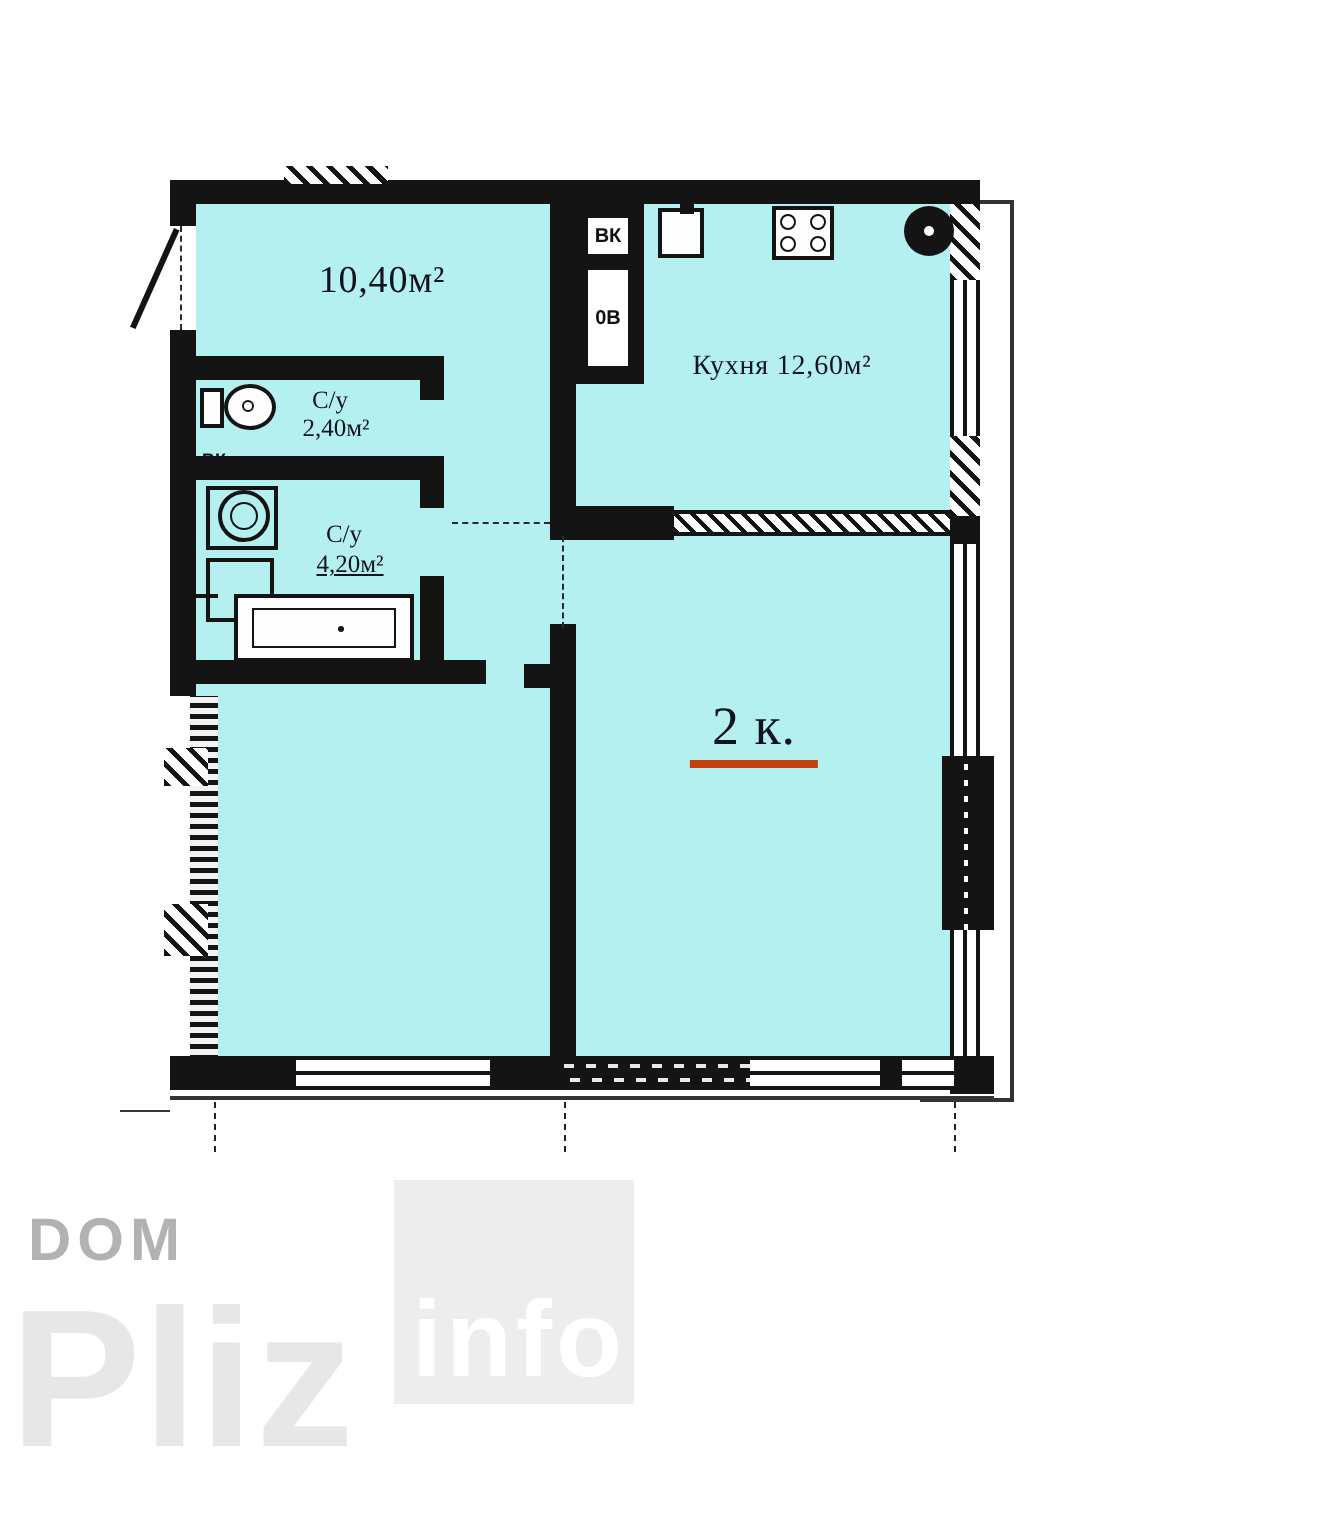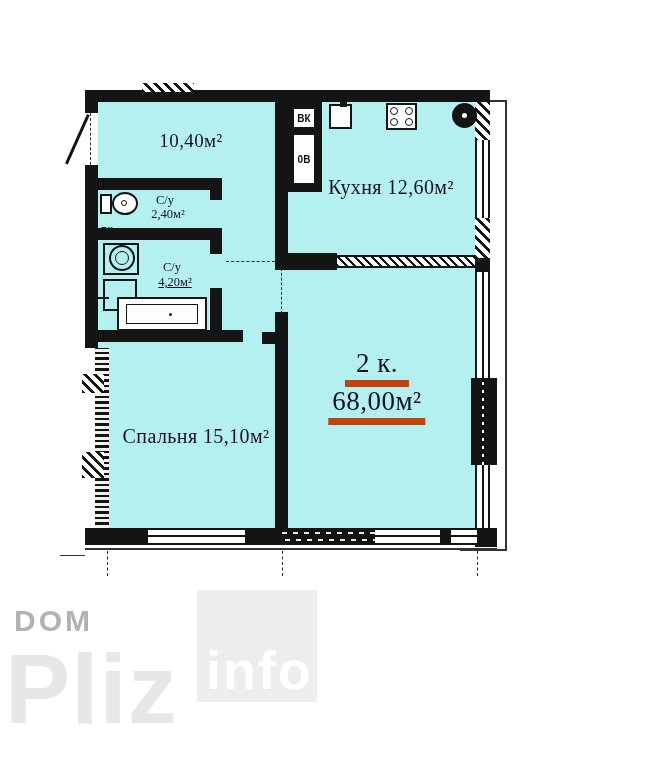--- a/index.html
+++ b/index.html
@@ -27,23 +27,23 @@
         background-image:repeating-linear-gradient(90deg,#e8e8e8 0 5px,rgba(0,0,0,0) 5px 11px),
                          repeating-linear-gradient(90deg,#e8e8e8 0 5px,rgba(0,0,0,0) 5px 11px);
         background-size:100% 2px,100% 2px;background-position:0 4px,3px 11px;background-repeat:no-repeat;}
   .darkblock{background-color:var(--wall);
         background-image:repeating-linear-gradient(0deg,#ffffff 0 3px,rgba(0,0,0,0) 3px 8px);
         background-size:2px 100%;background-position:11px 0;background-repeat:no-repeat;}
   .hatchband{border-top:2px solid var(--wall);border-bottom:2px solid var(--wall);
         background:repeating-linear-gradient(45deg,var(--wall) 0 2px,#ffffff 2px 6px);}
   .lbl{position:absolute;color:#13131f;white-space:nowrap;line-height:1;transform:translateX(-50%);}
   .lbl-sm{font-size:12.5px;}
-  .lbl-md{font-size:20px;letter-spacing:.4px;}
+  .lbl-md{font-size:14px;letter-spacing:.4px;}
   .lbl-big{font-size:27px;letter-spacing:.5px;}
-  .underlined{border-bottom:7px solid #c2410c;padding:0 11px 2px 11px;}
+  .underlined{border-bottom:4px solid #c2410c;padding:0 11px 2px 11px;}
   .dashV{border-left:1.5px dashed #2a2a2a;}
   .dashH{border-top:1.5px dashed #2a2a2a;}
   .tick{border-left:1px dashed #222;}
   .thin{background:#333;}
   .fixture{position:absolute;box-sizing:border-box;border:2px solid var(--wall);background:#fdfdfd;}
   .burner{position:absolute;width:8px;height:8px;border:1.5px solid var(--wall);border-radius:50%;box-sizing:border-box;background:#fff;}
   .sans{font-family:"Liberation Sans","DejaVu Sans",sans-serif;}
   .shaftbox{position:absolute;box-sizing:border-box;border:2px solid var(--wall);background:#fff;
             display:flex;align-items:center;justify-content:center;
             font-family:"Liberation Sans","DejaVu Sans",sans-serif;font-weight:bold;font-size:10px;color:#111;}
@@ -158,23 +158,19 @@
   <div class="lbl lbl-md" style="left:191px;top:131px;font-size:19px;">10,40м²</div>
 
   <div class="lbl lbl-sm" style="left:165px;top:194px;">С/у</div>
   <div class="lbl lbl-sm" style="left:168px;top:208px;">2,40м²</div>
 
   <div class="lbl lbl-sm" style="left:172px;top:261px;">С/у</div>
   <div class="lbl lbl-sm" style="left:175px;top:276px;text-decoration:underline;">4,20м²</div>
 
   <div class="lbl lbl-md" style="left:391px;top:177px;">Кухня 12,60м²</div>
 
-  <div class="lbl lbl-md" style="left:196px;top:426px;">Спальня 15,10м²</div>
 
 
   <div class="lbl lbl-big" style="left:377px;top:350px;">
     <span class="underlined">2 к.</span>
   </div>
-  <div class="lbl lbl-big" style="left:377px;top:388px;">
-    <span class="underlined" style="padding:0 4px 2px 4px;">68,00м²</span>
-  </div>
 
 </div>
 
 </body></html>

